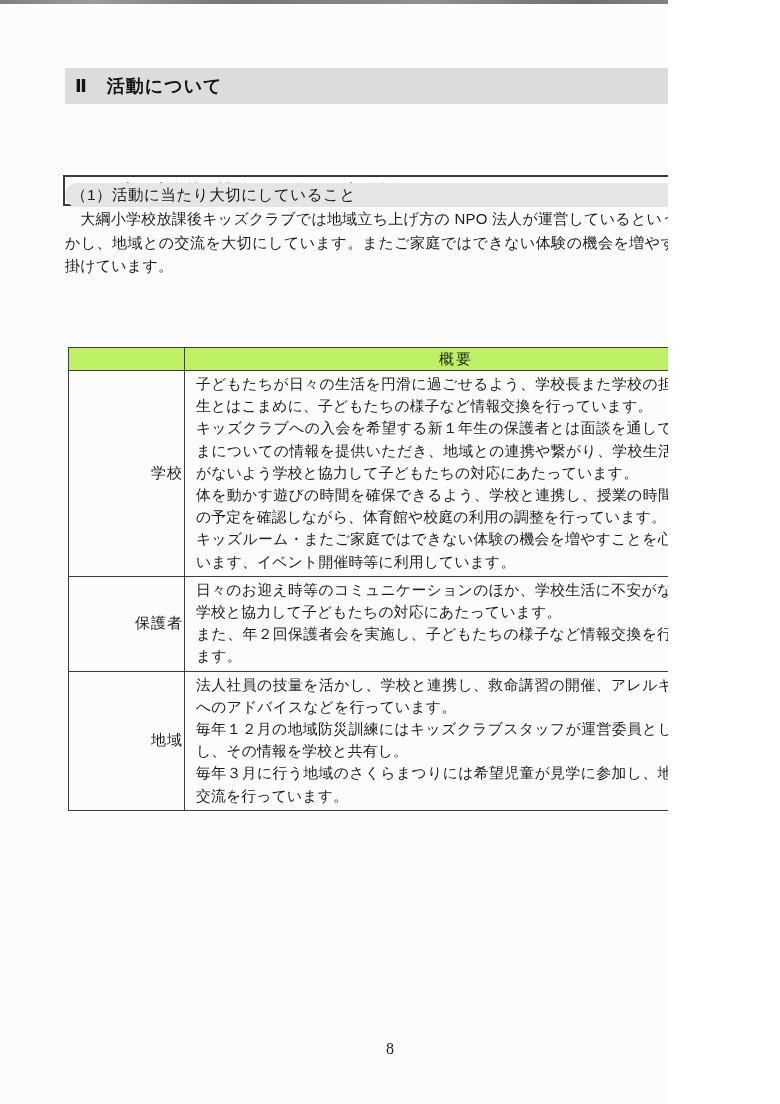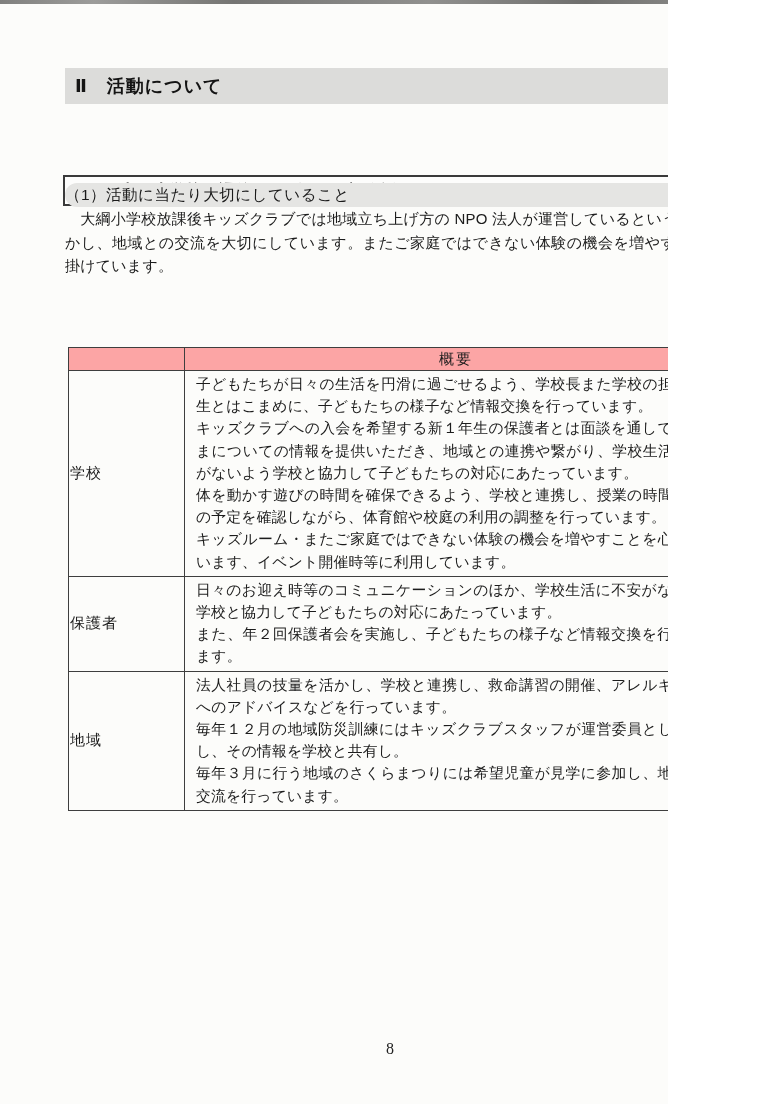--- a/index.html
+++ b/index.html
@@ -34,21 +34,21 @@
     box-sizing:border-box;
     border:2px solid #3a3a3a;
     background:#fdfdfc;
     padding-left:12px;
     font-size:16px;font-weight:600;letter-spacing:.5px;
     line-height:27px;color:#141414;margin-top:48px;
   }
   .topic-heading{
     position:absolute;left:65px;width:672px;height:24px;
     background:#e5e5e3;
-    box-sizing:border-box;padding-left:0;
+    box-sizing:border-box;padding-left:6px;
     font-size:15.5px;line-height:24px;color:#1a1a1a;
     letter-spacing:.5px;
     border-radius:12px;
   }
   .topic-heading.h1{top:183px;}
   .topic-heading.h2{top:263px;}
   .topic-body{
     position:absolute;left:65px;width:674px;
     font-size:15px;line-height:23.5px;
     text-align:justify;letter-spacing:.2px;color:#1c1c1c;
@@ -60,26 +60,26 @@
     border-collapse:collapse;table-layout:fixed;
     font-size:14.8px;color:#1c1c1c;
   }
   .overview-table td,.overview-table th{
     border:1.5px solid #3e3e3e;
     box-sizing:border-box;
     vertical-align:middle;
   }
   .overview-table .col-label{width:116px;}
   .overview-table thead th{
-    height:23px;background:#fca5a5;
+    height:23px;background:#bef264;
     font-weight:400;font-size:15px;
     text-align:center;letter-spacing:2px;padding:0;
   }
   .overview-table td.row-label{
-    text-align:left;letter-spacing:1px;font-size:15px;
+    text-align:right;letter-spacing:1px;font-size:15px;
   }
   .overview-table td.row-content{
     padding:2px 8px 3px 11px;
     line-height:22.2px;text-align:justify;letter-spacing:.2px;margin-top:16px;
   }
   .overview-table td.row-content p{margin:0;}
   .page-number{
     position:absolute;left:0;top:1040px;width:780px;
     text-align:center;
     font-family:"Liberation Serif","DejaVu Serif",serif;

